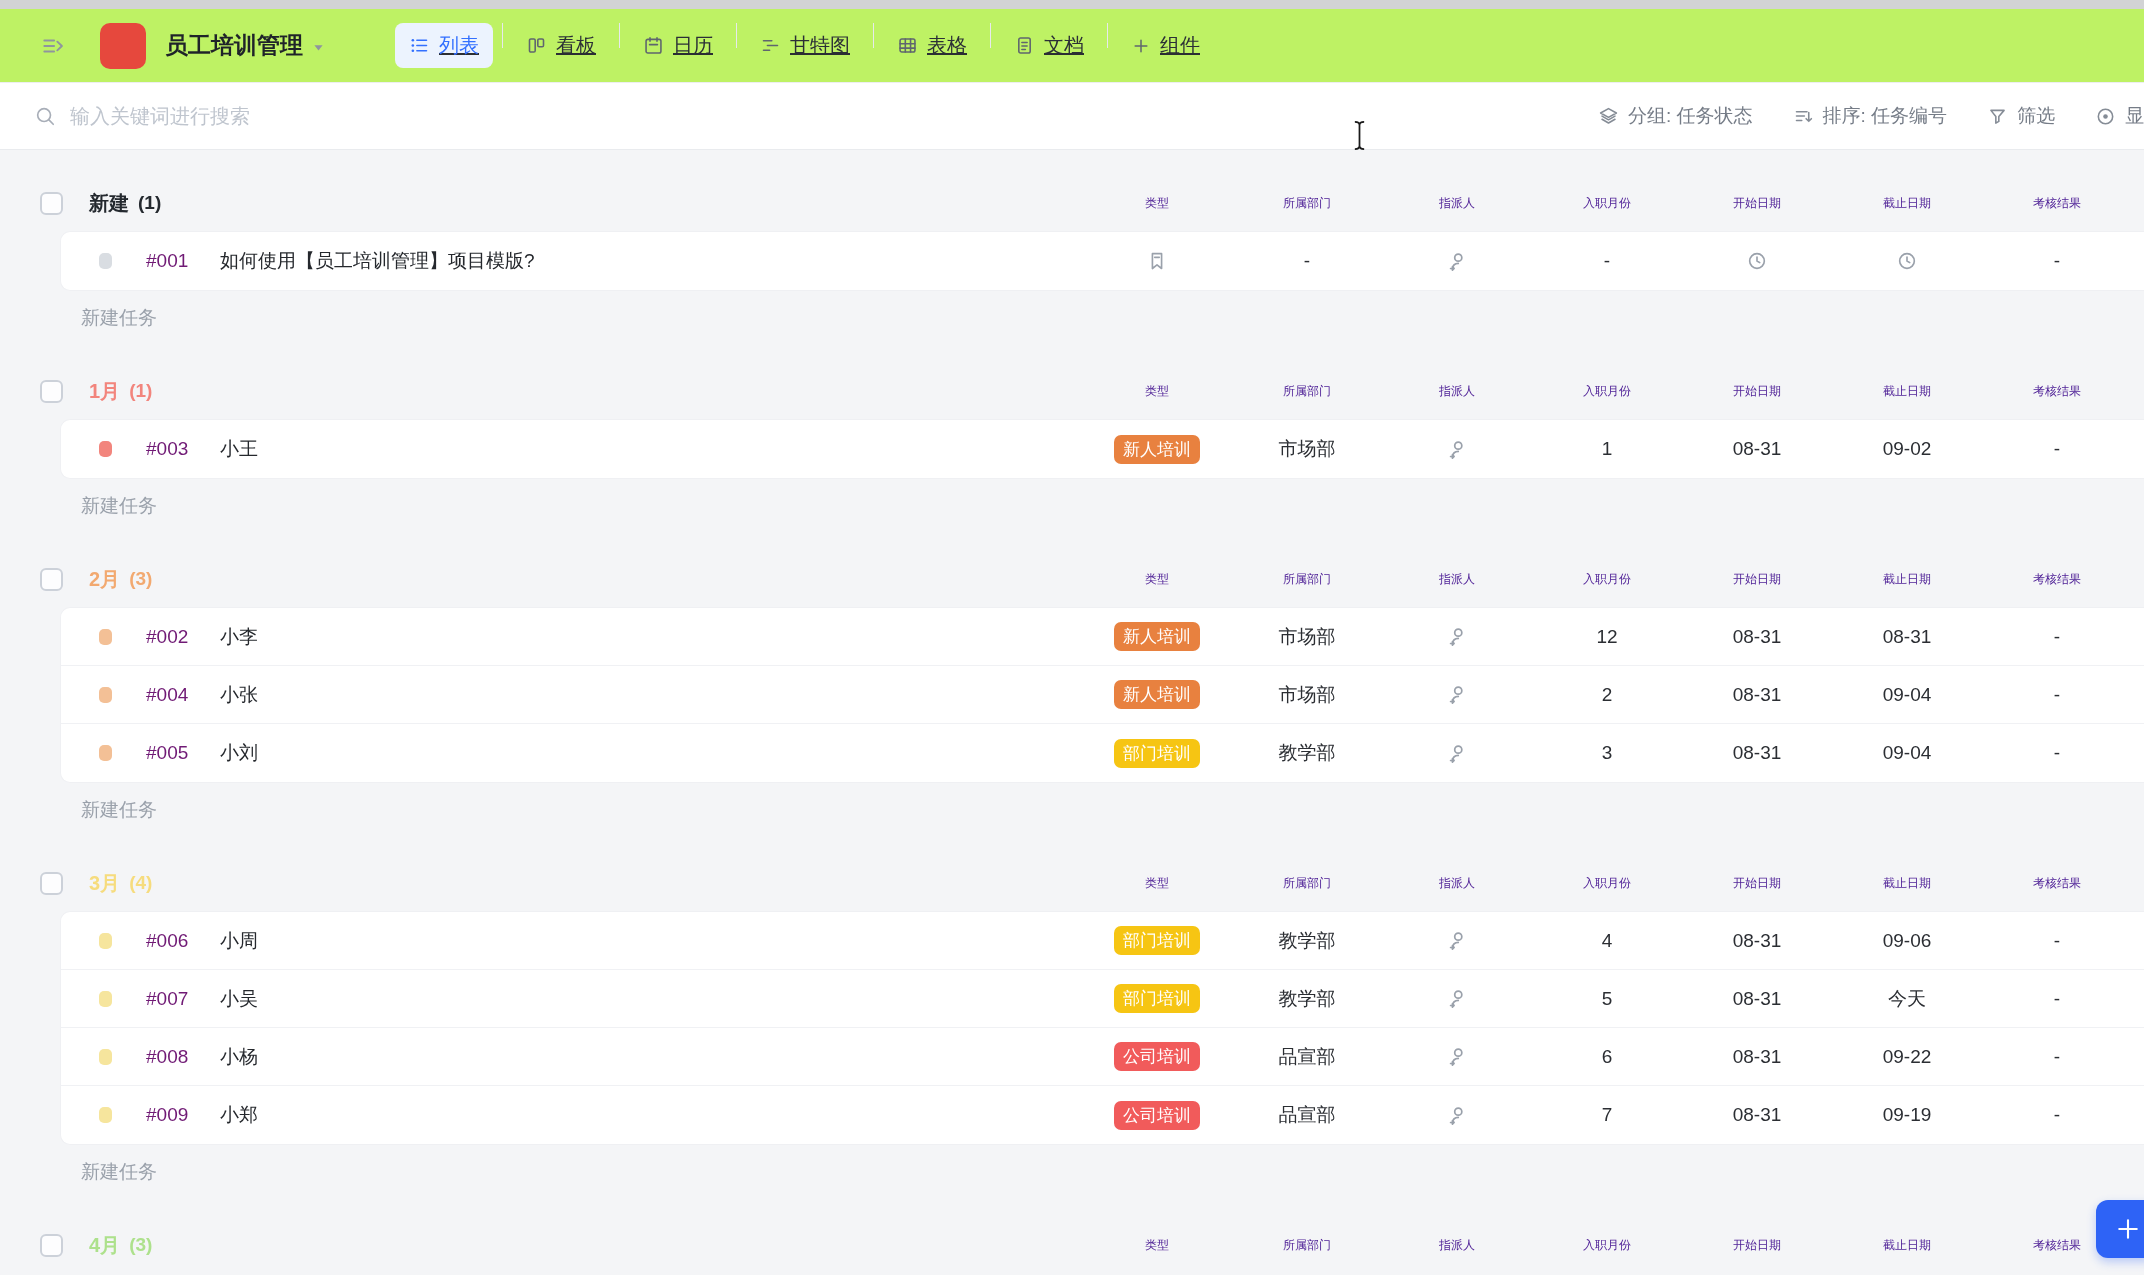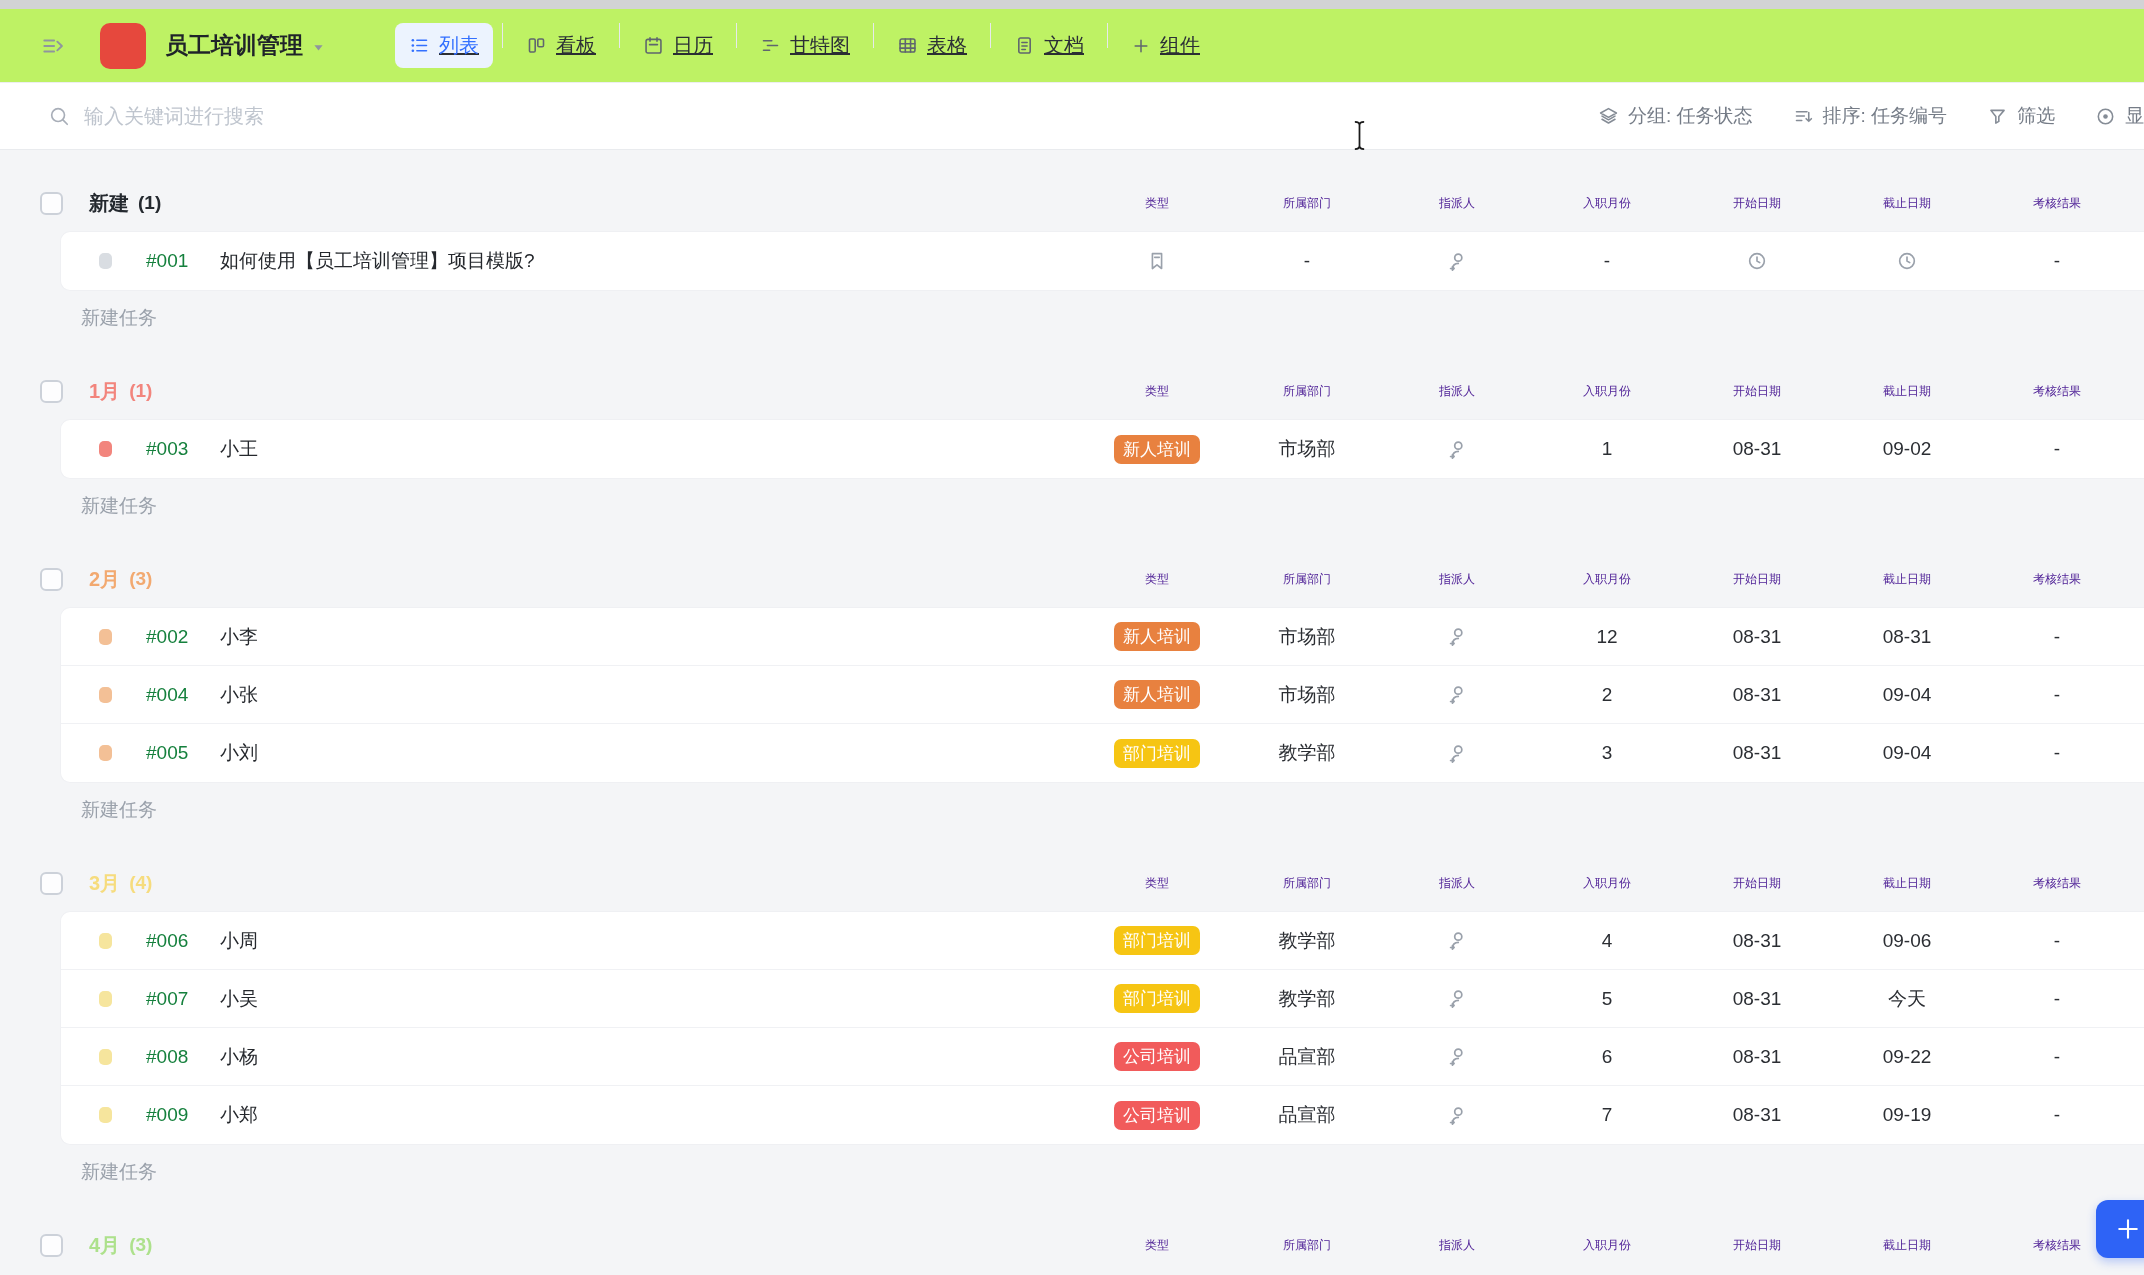--- a/index.html
+++ b/index.html
@@ -19,21 +19,21 @@
   .proj-title { margin-left:19px; font-size:23px; font-weight:bold; color:#1f2329; display:flex; align-items:center; gap:9px; }
   .proj-title .caret { color:#8f959e; margin-top:3px; }
   .tabs { display:flex; margin-left:70px;text-decoration:underline; }
   .tab { display:flex; align-items:center; gap:9px; font-size:20px; color:#2b2f36; padding:9px 14px; border-radius:8px; cursor:pointer; white-space:nowrap; }
   .tab .icon { color:#5f666e; }
   .tab.active { background:#ecf3fe; color:#3370ff; }
   .tab.active .icon { color:#3370ff; }
   .tab-div { width:1px; height:25px; background:#e7e9ec; margin:0 9px; }
 
   
-  .search-row { height:68px; background:#fff; border-top:1px solid #edeef1; border-bottom:1px solid #e9ebee; display:flex; align-items:center; padding-left:48px; position:relative; }
+  .search-row { height:68px; background:#fff; border-top:1px solid #edeef1; border-bottom:1px solid #e9ebee; display:flex; align-items:center; padding-left:34px; position:relative; }
   .search-row .icon { color:#a8aeb8; }
   .search-input { border:none; outline:none; font-size:20px; margin-left:14px; width:850px; color:#2b2e33; background:transparent; font-family:inherit; }
   .search-input::placeholder { color:#bfc5ce; }
   .view-controls { position:absolute; left:1598px; top:0; height:100%; display:flex; align-items:center; gap:40px; white-space:nowrap; }
   .vctrl { display:flex; align-items:center; gap:9px; font-size:19px; color:#757c87; cursor:pointer; }
   .vctrl .icon { color:#858c96; }
 
   
   main { position:relative; }
   .group { margin-top:40px; }
@@ -45,21 +45,21 @@
   .gadd { margin-left:24px; color:#9aa1ab; cursor:pointer; }
   .cols { margin-left:auto; display:flex; flex:none; }
   .col-cell { width:150px; display:flex; align-items:center; justify-content:center; text-align:center; }
   .headers .col-cell { color:#4c1d95; font-size:12px; }
 
   .rows { margin:8px 0 0 60px; background:#fff; border:1px solid #eff0f3; border-right:none; border-radius:10px 0 0 10px; }
   .rows:empty { display:none; }
   .row { height:58px; display:flex; align-items:center; padding-left:38px; padding-right:12px; border-bottom:1px solid #f0f1f4; cursor:pointer; }
   .row:last-child { border-bottom:none; }
   .dot { width:13px; height:16px; border-radius:5px; flex:none; }
-  .rid { margin-left:34px; width:58px; font-size:19px; color:#15803d; flex:none; }
+  .rid { margin-left:34px; width:58px; font-size:19px; color:#701a75; flex:none; }
   .rtitle { margin-left:16px; font-size:19px; color:#25282d; overflow:hidden; white-space:nowrap; flex:1 1 auto; }
   .cells .col-cell { font-size:19px; color:#2b2e33; }
   .cells .icon { color:#9aa1ab; }
   .badge { color:#fff; font-size:17px; line-height:1; padding:6px 9px; border-radius:7px; white-space:nowrap;text-align:center; }
   .red { color:#ee5147; }
   .muted { color:#868d97; }
 
   .new-task { margin:14px 0 0 70px; display:inline-flex; align-items:center; gap:11px; font-size:19px; color:#9aa1ab; cursor:pointer; height:26px; }
   .new-task .icon { color:#9aa1ab; }
 

